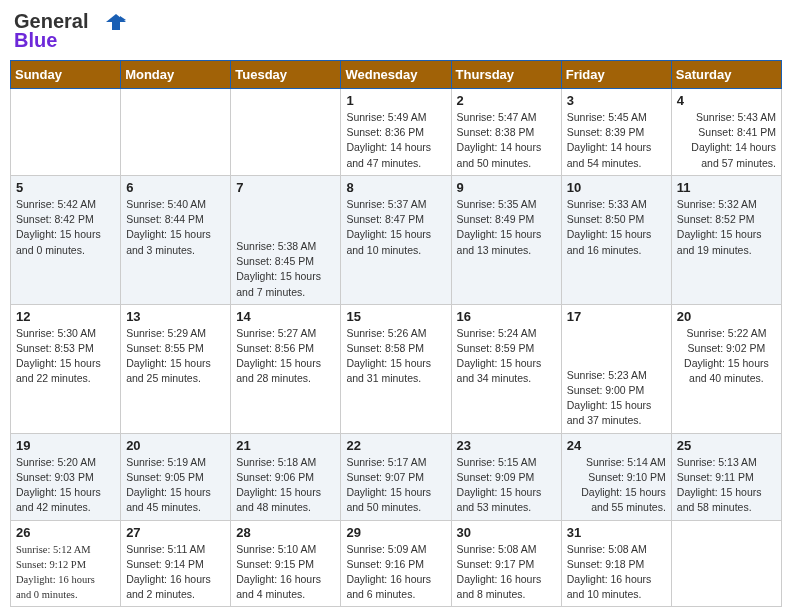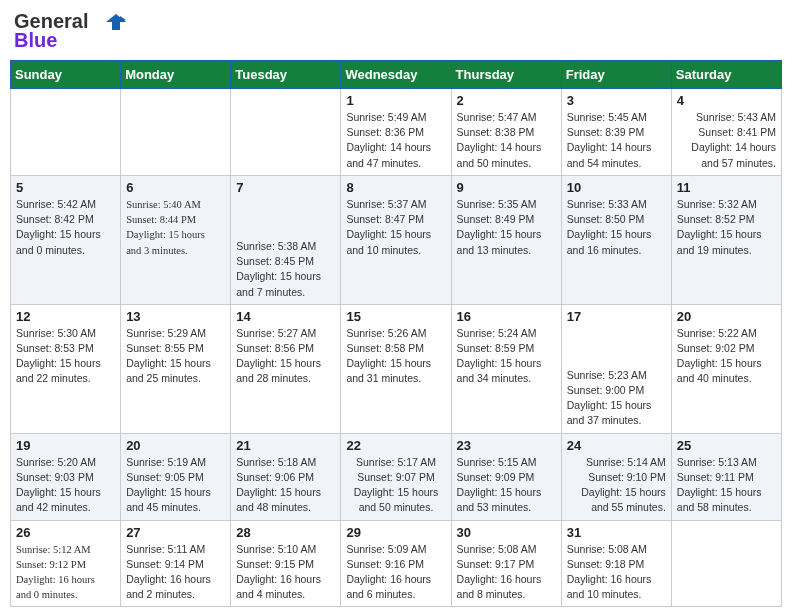--- a/index.html
+++ b/index.html
@@ -34,21 +34,21 @@
       font-size: 16px;
       color: #333;
       font-weight: 600;
     }
     .calendar {
       width: 100%;
       border-collapse: collapse;
       font-size: 11px;
     }
     .calendar th {
-      background-color: #15803d;
+      background-color: #a16207;
       color: #fff;
       padding: 6px 4px;
       text-align: left;
       font-size: 13px;
       font-weight: bold;
       border: 1px solid #1a5fb4;
     }
     .calendar td {
       border: 1px solid #ccc;
       vertical-align: top;
@@ -148,21 +148,21 @@
       <tr class="row-even">
         <td>
           <span class="day-num">5</span>
           <div class="day-info" style="white-space: pre-line;">Sunrise: 5:42 AM
 Sunset: 8:42 PM
 Daylight: 15 hours
 and 0 minutes.</div>
         </td>
         <td>
           <span class="day-num">6</span>
-          <div class="day-info" style="white-space: pre-line; font-family: Liberation Serif, serif;">Sunrise: 5:40 AM
+          <div class="day-info" style="white-space: pre-line;">Sunrise: 5:40 AM
 Sunset: 8:44 PM
 Daylight: 15 hours
 and 3 minutes.</div>
         </td>
         <td>
           <span class="day-num">7</span>
           <div class="day-info" style="white-space: pre-line; margin-top: 44px;">Sunrise: 5:38 AM
 Sunset: 8:45 PM
 Daylight: 15 hours
 and 7 minutes.</div>
@@ -234,21 +234,21 @@
         </td>
         <td>
           <span class="day-num">17</span>
           <div class="day-info" style="white-space: pre-line; margin-top: 44px;">Sunrise: 5:23 AM
 Sunset: 9:00 PM
 Daylight: 15 hours
 and 37 minutes.</div>
         </td>
         <td>
           <span class="day-num">20</span>
-          <div class="day-info" style="white-space: pre-line;">Sunrise: 5:22 AM
+          <div class="day-info" style="white-space: pre-line; text-align: center;">Sunrise: 5:22 AM
 Sunset: 9:02 PM
 Daylight: 15 hours
 and 40 minutes.</div>
         </td>
       </tr>
       <tr class="row-even">
         <td>
           <span class="day-num">19</span>
           <div class="day-info" style="white-space: pre-line;">Sunrise: 5:20 AM
 Sunset: 9:03 PM
@@ -264,21 +264,21 @@
         </td>
         <td>
           <span class="day-num">21</span>
           <div class="day-info" style="white-space: pre-line;">Sunrise: 5:18 AM
 Sunset: 9:06 PM
 Daylight: 15 hours
 and 48 minutes.</div>
         </td>
         <td>
           <span class="day-num">22</span>
-          <div class="day-info" style="white-space: pre-line; text-align: center;">Sunrise: 5:17 AM
+          <div class="day-info" style="white-space: pre-line;">Sunrise: 5:17 AM
 Sunset: 9:07 PM
 Daylight: 15 hours
 and 50 minutes.</div>
         </td>
         <td>
           <span class="day-num">23</span>
           <div class="day-info" style="white-space: pre-line;">Sunrise: 5:15 AM
 Sunset: 9:09 PM
 Daylight: 15 hours
 and 53 minutes.</div>

